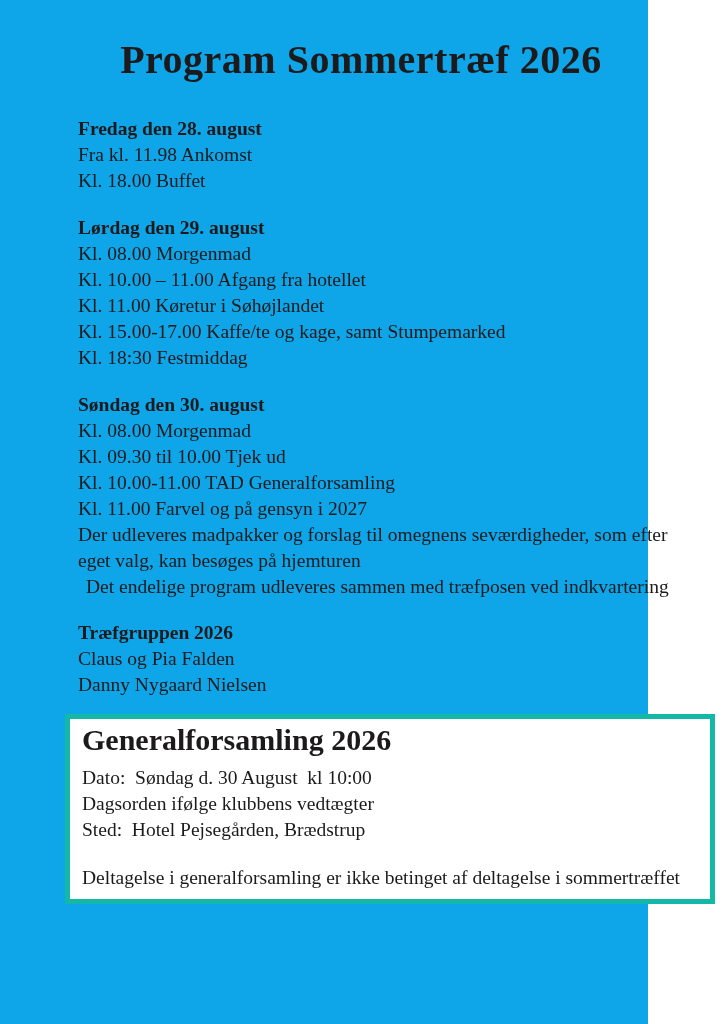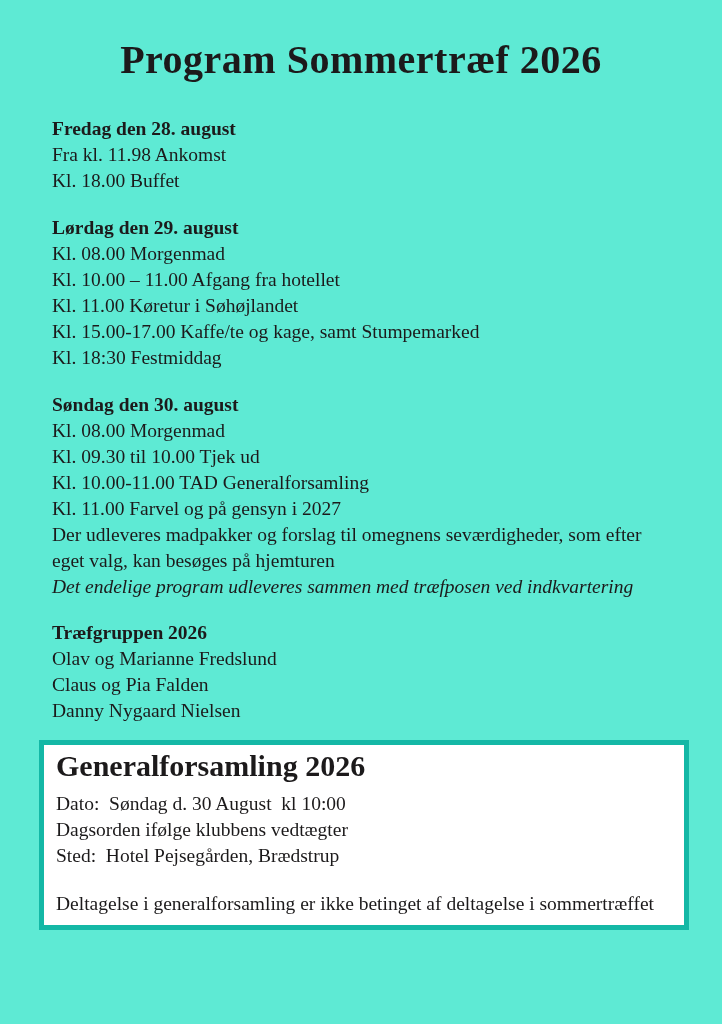--- a/index.html
+++ b/index.html
@@ -8,56 +8,56 @@
     background: #ffffff;
   }
   body {
     width: 722px;
     height: 1024px;
     font-family: "Liberation Serif", "DejaVu Serif", serif;
     color: #1c1a1b;
     overflow: hidden;
   }
   .page {
-    width: 722px;
+    width: 648px;
     height: 1024px;
     box-sizing: border-box;
     padding-top: 36px;
-    background: #5eead4;
+    background: #0ea5e9;
   }
   h1.doc-title {
     margin: 0 0 32px 0;
     width: 722px;
     text-align: center;
     font-size: 40px;
     line-height: 48px;
     font-weight: bold;
     letter-spacing: 0.5px;
   }
   .content {
     box-sizing: border-box;
-    padding: 0 35px 0 52px;
+    padding: 0 35px 0 78px;
   }
   .section { margin: 0 0 21px 0; }
   .section.tight { margin-bottom: 0; }
   .section.last { margin-bottom: 16px; }
   .sec-heading {
     margin: 0;
     font-size: 19.5px;
     line-height: 26px;
     font-weight: bold;
     white-space: pre;
   }
   .line {
     margin: 0;
     font-size: 19.5px;
     line-height: 26px;
     white-space: pre;
   }
-  .note-block { margin: 0 0 20px 0; font-style: italic; }
+  .note-block { margin: 0 0 20px 8px; }
   .notice-box {
     box-sizing: border-box;
     width: 650px;
     margin-left: -13px;
     border: 5px solid #14b8a6;
     padding: 4px 14px 8px 12px;
     background: #ffffff;
   }
   .notice-heading {
     margin: 0 0 8px 0;
@@ -100,21 +100,20 @@
       <p class="line">Der udleveres madpakker og forslag til omegnens seværdigheder, som efter</p>
       <p class="line">eget valg, kan besøges på hjemturen</p>
     </div>
 
     <div class="section note-block">
       <p class="line">Det endelige program udleveres sammen med træfposen ved indkvartering</p>
     </div>
 
     <div class="section last">
       <p class="sec-heading">Træfgruppen 2026</p>
-      <p class="line">Olav og Marianne Fredslund</p>
       <p class="line">Claus og Pia Falden</p>
       <p class="line">Danny Nygaard Nielsen</p>
     </div>
 
     <div class="notice-box">
       <h2 class="notice-heading">Generalforsamling 2026</h2>
       <p class="line">Dato:  Søndag d. 30 August  kl 10:00</p>
       <p class="line">Dagsorden ifølge klubbens vedtægter</p>
       <p class="line">Sted:  Hotel Pejsegården, Brædstrup</p>
       <div class="spacer-line"></div>

